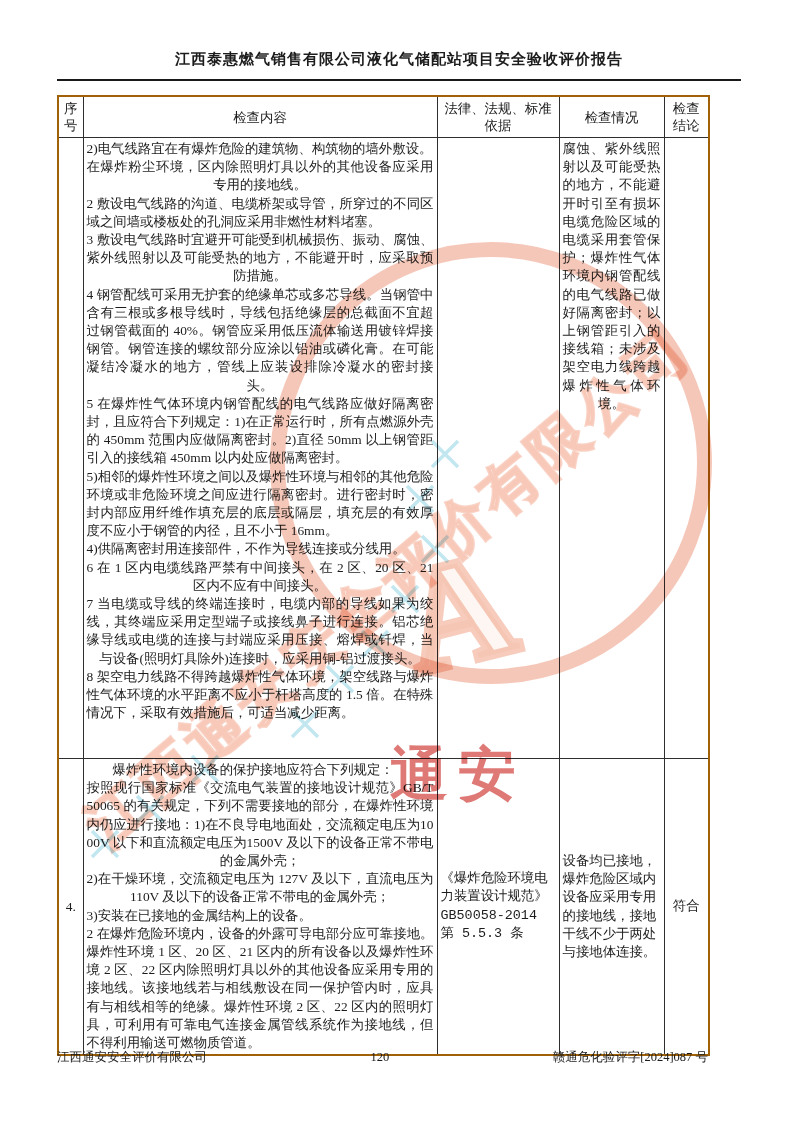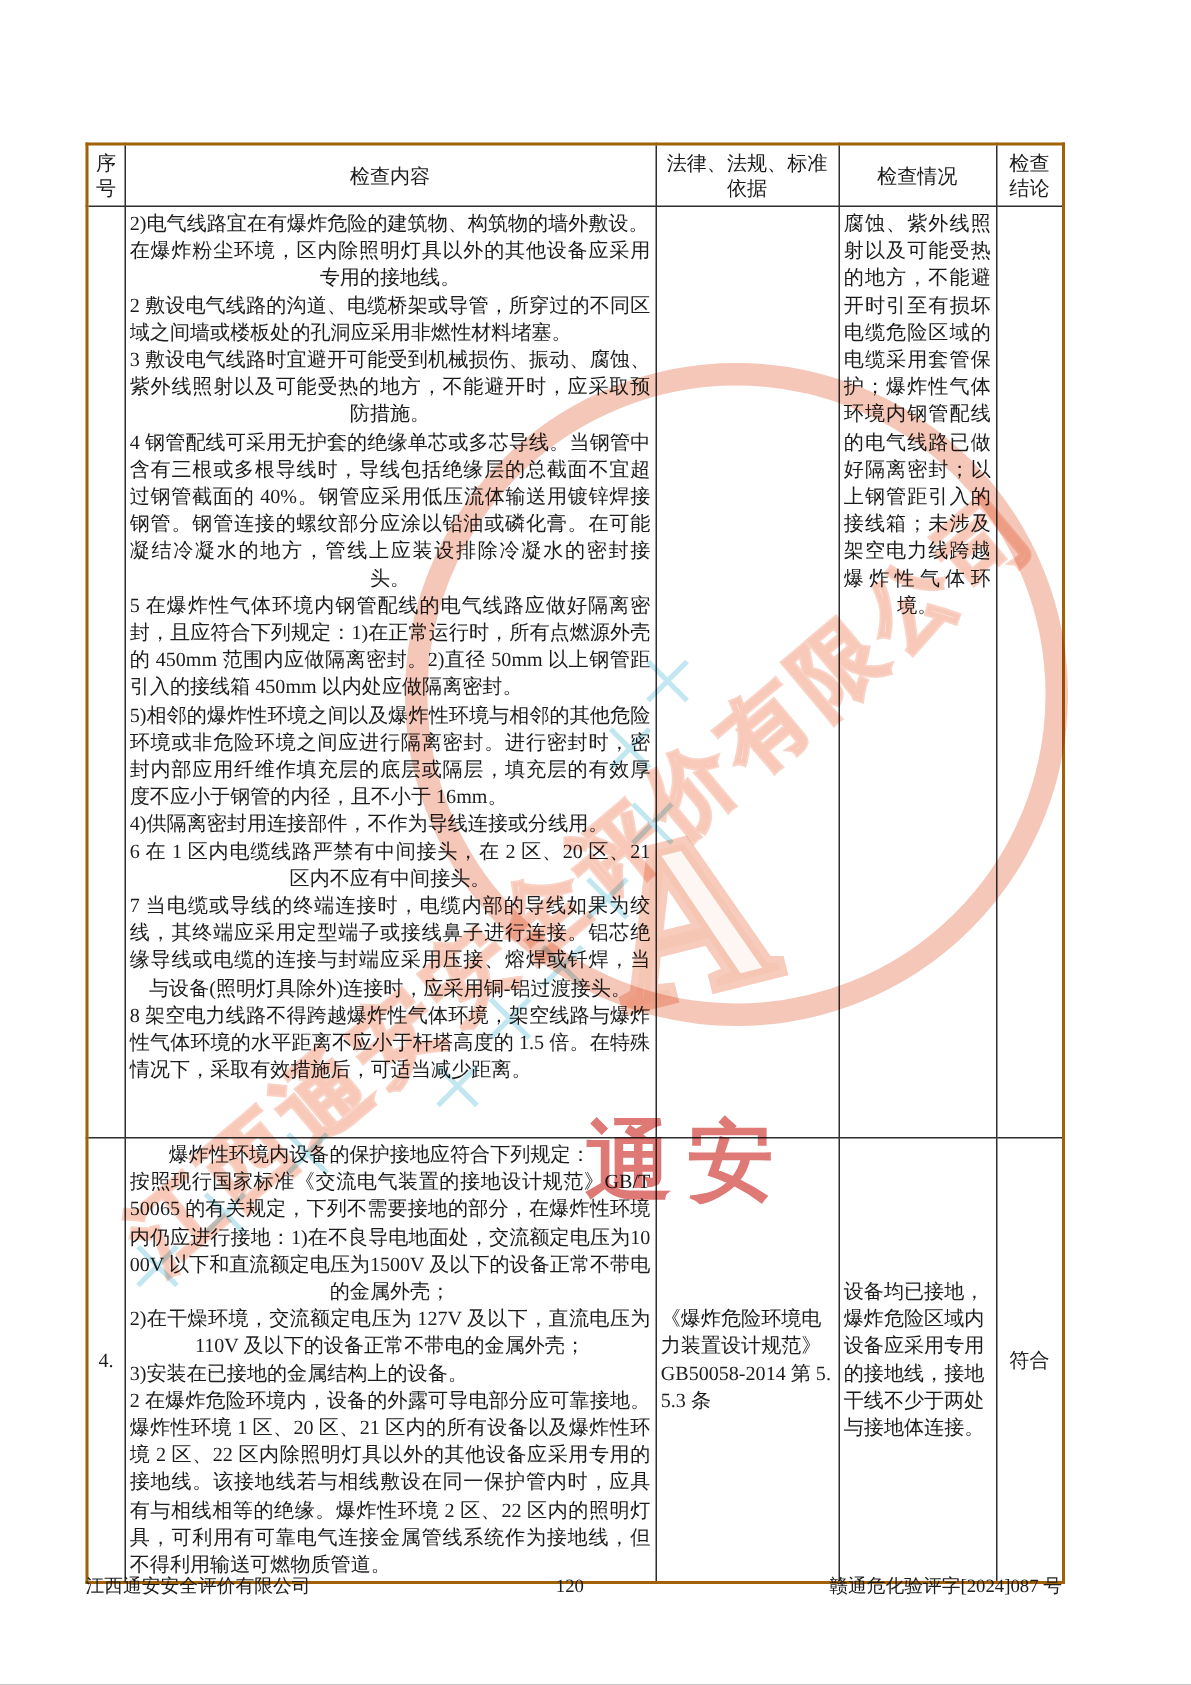--- a/index.html
+++ b/index.html
@@ -40,21 +40,21 @@
   .check-table th{
     text-align:center;
     vertical-align:middle;
     line-height:17px;
     height:38px;
     padding:1px 2px;
   }
   tr.row-0 td{height:616px;}
   tr.row-1 td{height:287px;}
   td.cell-no{text-align:center;vertical-align:middle;}
-  td.cell-basis,td.cell-conclusion{text-align:center;}
+  td.cell-basis,td.cell-conclusion{text-align:center;font-family:Liberation Mono, monospace;}
   tr.row-1 td.cell-basis,
   tr.row-1 td.cell-finding,
   tr.row-1 td.cell-conclusion{vertical-align:middle;}
   .check-table p{margin:0;}
   p.p-j{text-align:justify;}
   p.p-jc{text-align:justify;text-align-last:center;}
   p.p-c{text-align:left;}
   p.p-ind{text-align:justify;text-indent:26px;}
   
   .doc-footer{
@@ -95,20 +95,23 @@
     font-size:58px;font-weight:bold;letter-spacing:10px;line-height:1;
     color:rgba(200,32,26,0.60);
   }
   .anticopy{left:0;top:0;}
 </style>
 </head>
 <body>
 
 <div class="page">
 
+  <div class="doc-header">
+    <span class="doc-title">江西泰惠燃气销售有限公司液化气储配站项目安全验收评价报告</span>
+  </div>
 
   <table class="check-table">
     <colgroup>
       <col style="width:25px">
         <col style="width:354px">
         <col style="width:122px">
         <col style="width:105px">
         <col style="width:45px">
     </colgroup>
     <thead>

